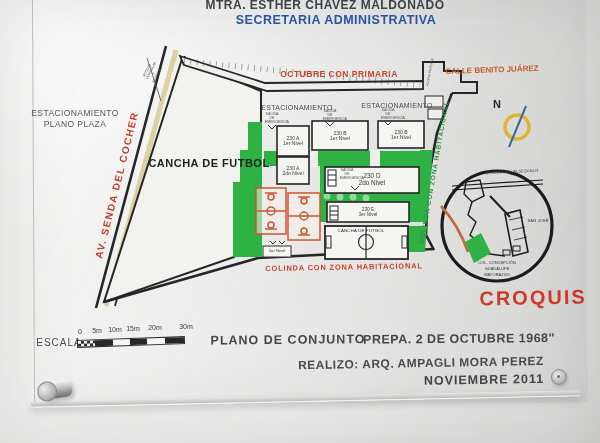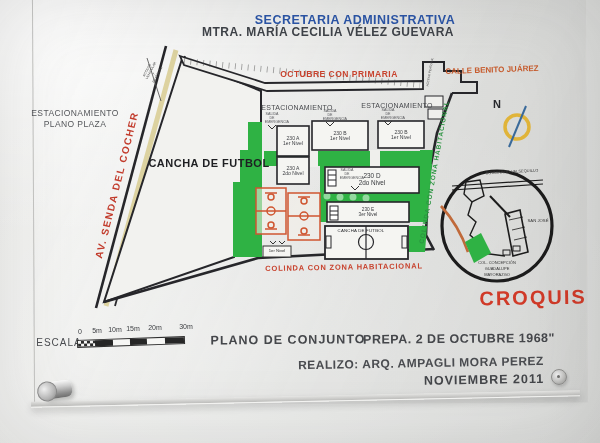--- a/index.html
+++ b/index.html
@@ -49,21 +49,21 @@
   }
   svg.draw{position:absolute;left:0;top:0;}
   .lbl{
     position:absolute;transform:translate(-50%,-50%);
     white-space:nowrap;color:#44464a;line-height:1.15;text-align:center;
   }
   .wrap{white-space:normal;}
   .b{font-weight:bold;}
   .red{color:#c8432e;}
   .orange{color:#c75c2e;}
-  .blue{color:#2a55a8;margin-left:19px;}
+  .blue{color:#2a55a8;}
   .green{color:#2b9440;}
   .croq{color:#d03a28;}
   .bld span{display:block;}
   .scalebar{
     position:absolute;left:78px;top:339px;width:106px;height:6px;display:flex;
     transform:rotate(-2deg);outline:1px solid #2f2f2f;
   }
   .scalebar .seg{height:100%;}
   .seg.checker{width:17px;background:repeating-conic-gradient(#2a2a2a 0% 25%, #f6f6f4 0% 50%) 0 0/6px 6px;}
   .seg.dark{background:#262626;}
@@ -187,22 +187,22 @@
       <path d="M509,220 L523,217 M512,230 L525,227 M514,240 L527,237" stroke-width=".8"></path>
       <path d="M472,202 L468,215 L476,222 L470,235 L478,242 L474,252" stroke-width="1.4"></path>
       <path d="M474,252 L505,256" stroke-width="1.4"></path>
       <rect x="503" y="250" width="7" height="5" stroke-width="1"></rect>
       <rect x="513" y="246" width="7" height="5" stroke-width="1"></rect>
       <path d="M441,206 C452,218 461,232 468,252" stroke="#c06a3a" stroke-width="2.6"></path>
       <path d="M465,242 L481,233 L491,253 L474,263 Z" fill="#2fb244" stroke="none"></path>
     </g>
   </svg>
 
+  <div class="lbl b" style="left:325px;top:6px;font-size:12px;letter-spacing:.5px;color:#3f4349">MTRA. ESTHER CHAVEZ MALDONADO</div>
   <div class="lbl b blue" style="left:336px;top:20px;font-size:12.5px;letter-spacing:.5px;">SECRETARIA ADMINISTRATIVA</div>
-  <div class="lbl b" style="left:328px;top:33px;font-size:12px;letter-spacing:.5px;color:#3f4349">MTRA. MARÍA CECILIA VÉLEZ GUEVARA</div>
 
   <div class="lbl" style="left:75px;top:114px;font-size:8.5px;color:#55575b;letter-spacing:.4px">ESTACIONAMIENTO</div>
   <div class="lbl" style="left:75px;top:125px;font-size:8.5px;color:#55575b;letter-spacing:.4px">PLANO PLAZA</div>
 
   <div class="lbl b red" style="left:339px;top:75px;font-size:8.5px;letter-spacing:.5px">OCTUBRE CON PRIMARIA</div>
   <div class="lbl b orange" style="left:492px;top:70px;font-size:8px;transform:translate(-50%,-50%) rotate(-2deg)">CALLE BENITO JUÁREZ</div>
 
   <div class="lbl" style="left:297px;top:108px;font-size:7px;color:#47494d;letter-spacing:.3px">ESTACIONAMIENTO</div>
   <div class="lbl" style="left:397px;top:106px;font-size:7px;color:#47494d;letter-spacing:.3px">ESTACIONAMIENTO</div>
 

